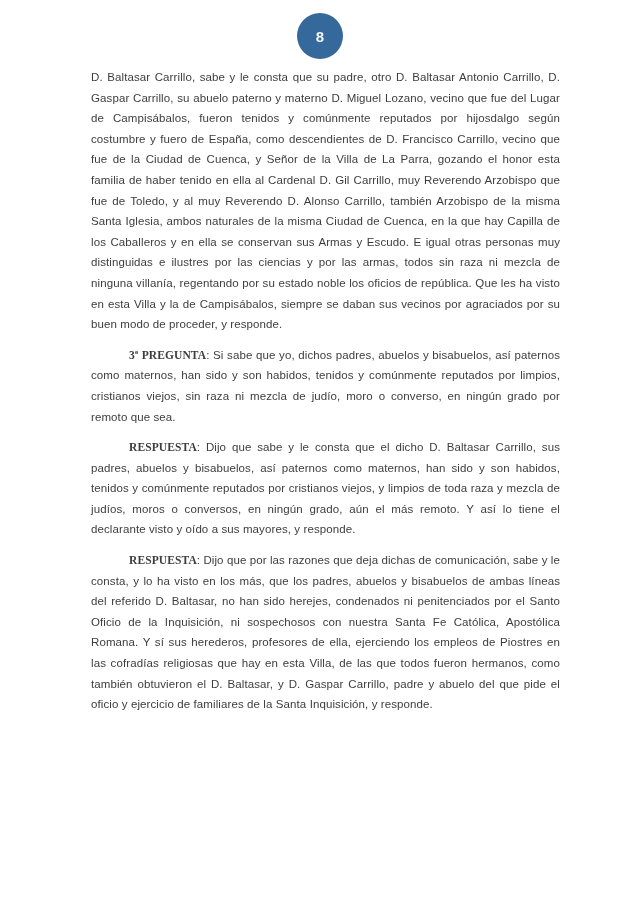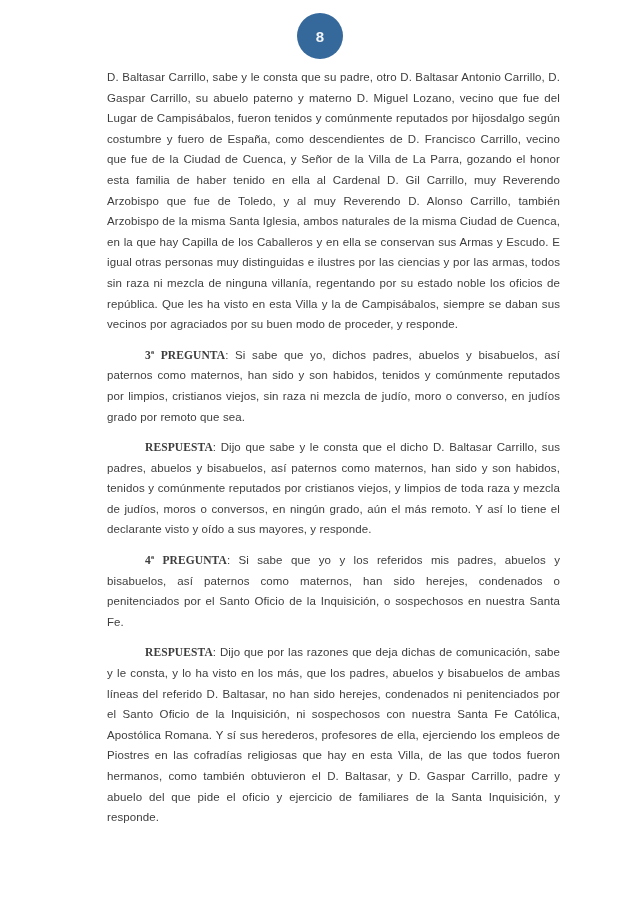--- a/index.html
+++ b/index.html
@@ -35,21 +35,21 @@
     left: 91px;
     top: 67px;
     width: 469px;
     color: #3d3d3d;
     font-size: 11.5px;
     line-height: 20.6px;
     text-align: justify;
     letter-spacing: 0.1px;
   }
   .content p {
-    margin: 0 0 10px 16px;
+    margin: 0 0 10px 0;
   }
   .content p.indented {
     text-indent: 38px;
   }
   .lead {
     font-weight: bold;
     font-family: Liberation Serif, serif;
   }
 </style>
 </head>
@@ -58,22 +58,21 @@
 <div class="page">
 
   <div class="page-badge" style="background: rgb(53, 104, 155);">
     <span>8</span>
   </div>
 
   <div class="content">
 
     <p><span>D. Baltasar Carrillo, sabe y le consta que su padre, otro D. Baltasar Antonio Carrillo, D. Gaspar Carrillo, su abuelo paterno y materno D. Miguel Lozano, vecino que fue del Lugar de Campisábalos, fueron tenidos y comúnmente reputados por hijosdalgo según costumbre y fuero de España, como descendientes de D. Francisco Carrillo, vecino que fue de la Ciudad de Cuenca, y Señor de la Villa de La Parra, gozando el honor esta familia de haber tenido en ella al Cardenal D. Gil Carrillo, muy Reverendo Arzobispo que fue de Toledo, y al muy Reverendo D. Alonso Carrillo, también Arzobispo de la misma Santa Iglesia, ambos naturales de la misma Ciudad de Cuenca, en la que hay Capilla de los Caballeros y en ella se conservan sus Armas y Escudo. E igual otras personas muy distinguidas e ilustres por las ciencias y por las armas, todos sin raza ni mezcla de ninguna villanía, regentando por su estado noble los oficios de república. Que les ha visto en esta Villa y la de Campisábalos, siempre se daban sus vecinos por agraciados por su buen modo de proceder, y responde.</span></p>
 
-    <p class="indented"><span class="lead">3ª PREGUNTA</span><span>: Si sabe que yo, dichos padres, abuelos y bisabuelos, así paternos como maternos, han sido y son habidos, tenidos y comúnmente reputados por limpios, cristianos viejos, sin raza ni mezcla de judío, moro o converso, en judíos grado por remoto que sea.</span></p>
+    <p class="indented"><span class="lead">3ª PREGUNTA</span><span>: Si sabe que yo, dichos padres, abuelos y bisabuelos, así paternos como maternos, han sido y son habidos, tenidos y comúnmente reputados por limpios, cristianos viejos, sin raza ni mezcla de judío, moro o converso, en ningún grado por remoto que sea.</span></p>
 
     <p class="indented"><span class="lead">RESPUESTA</span><span>: Dijo que sabe y le consta que el dicho D. Baltasar Carrillo, sus padres, abuelos y bisabuelos, así paternos como maternos, han sido y son habidos, tenidos y comúnmente reputados por cristianos viejos, y limpios de toda raza y mezcla de judíos, moros o conversos, en ningún grado, aún el más remoto. Y así lo tiene el declarante visto y oído a sus mayores, y responde.</span></p>
 
-    <p class="indented"><span class="lead">4ª PREGUNTA</span><span>: Si sabe que yo y los referidos mis padres, abuelos y bisabuelos, así paternos como maternos, han sido herejes, condenados o penitenciados por el Santo Oficio de la Inquisición, o sospechosos en nuestra Santa Fe.</span></p>
 
     <p class="indented"><span class="lead">RESPUESTA</span><span>: Dijo que por las razones que deja dichas de comunicación, sabe y le consta, y lo ha visto en los más, que los padres, abuelos y bisabuelos de ambas líneas del referido D. Baltasar, no han sido herejes, condenados ni penitenciados por el Santo Oficio de la Inquisición, ni sospechosos con nuestra Santa Fe Católica, Apostólica Romana. Y sí sus herederos, profesores de ella, ejerciendo los empleos de Piostres en las cofradías religiosas que hay en esta Villa, de las que todos fueron hermanos, como también obtuvieron el D. Baltasar, y D. Gaspar Carrillo, padre y abuelo del que pide el oficio y ejercicio de familiares de la Santa Inquisición, y responde.</span></p>
 
   </div>
 </div>
 
 </body></html>

